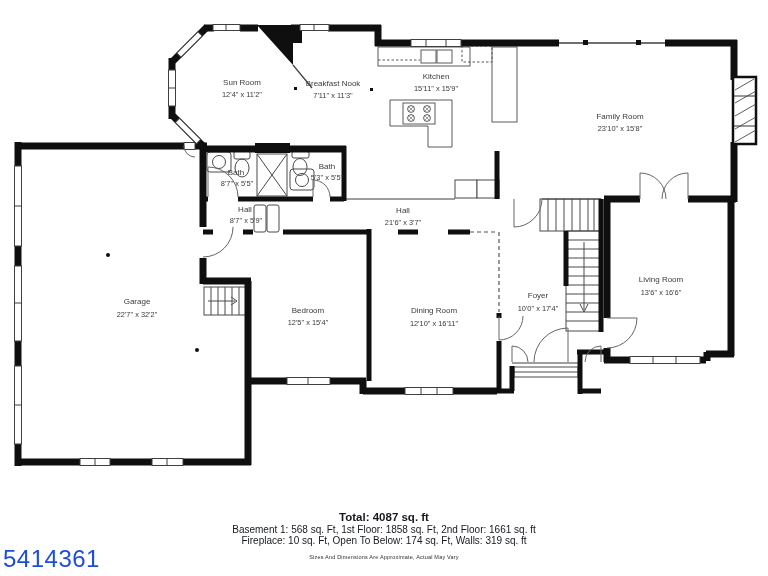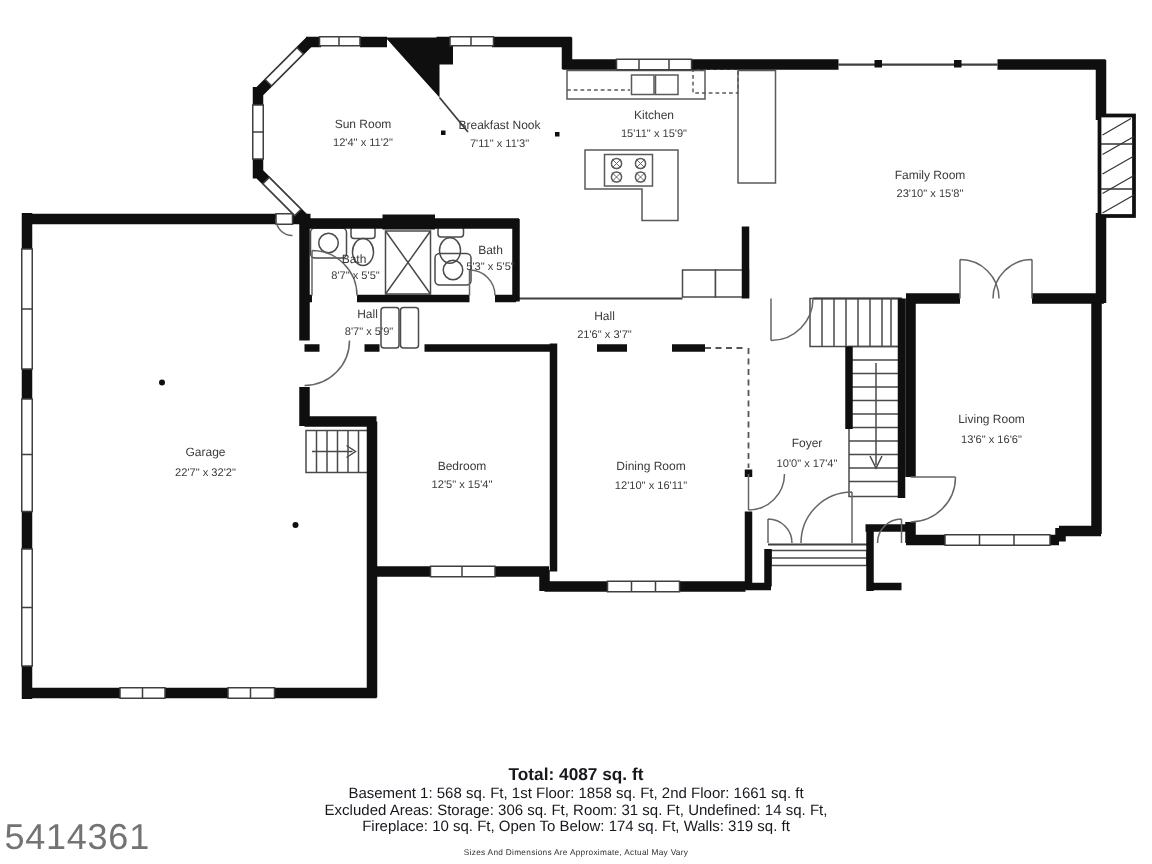--- a/index.html
+++ b/index.html
@@ -12,21 +12,21 @@
   .rdims{font-size:7.4px;fill:#3a3a3a;text-anchor:middle;font-family:"Liberation Sans",sans-serif;}
   .footer{
     position:absolute;left:0;right:0;top:487px;text-align:center;
     color:#16181d;
     margin-top:24px;
   }
   .footer .total{font-weight:bold;font-size:11.5px;line-height:13px;}
   .footer .fline{font-size:10px;line-height:11.2px;}
   .footer .disclaimer{font-size:5.5px;color:#2e2e2e;margin-top:8px;letter-spacing:0.2px;}
   .photo-id{
-    position:absolute;left:3px;bottom:3px;font-size:24px;color:#737373;
+    position:absolute;left:3px;bottom:3px;font-size:24px;color:#1d4ed8;
     font-family:"Liberation Sans",sans-serif;letter-spacing:0.5px;
   }
 </style>
 </head>
 <body>
 
 <svg id="plan-svg" width="768" height="576" viewBox="0 0 768 576" xmlns="http://www.w3.org/2000/svg">
 
   <g fill="none" stroke="#5a5a5a" stroke-width="1">
     <rect x="378" y="47" width="92" height="19"></rect>
@@ -246,18 +246,17 @@
     <g>
       <text class="rname" x="661" y="282">Living Room</text>
       <text class="rdims" x="661" y="295">13'6" x 16'6"</text>
     </g>
   </g>
 </svg>
 
 <div class="footer">
   <div class="total">Total: 4087 sq. ft</div>
   <div class="fline">Basement 1: 568 sq. Ft, 1st Floor: 1858 sq. Ft, 2nd Floor: 1661 sq. ft</div>
-  <div class="fline">Excluded Areas: Storage: 306 sq. Ft, Room: 31 sq. Ft, Undefined: 14 sq. Ft,</div>
   <div class="fline">Fireplace: 10 sq. Ft, Open To Below: 174 sq. Ft, Walls: 319 sq. ft</div>
   <div class="disclaimer">Sizes And Dimensions Are Approximate, Actual May Vary</div>
 </div>
 
 <div class="photo-id">5414361</div>
 
 </body></html>

